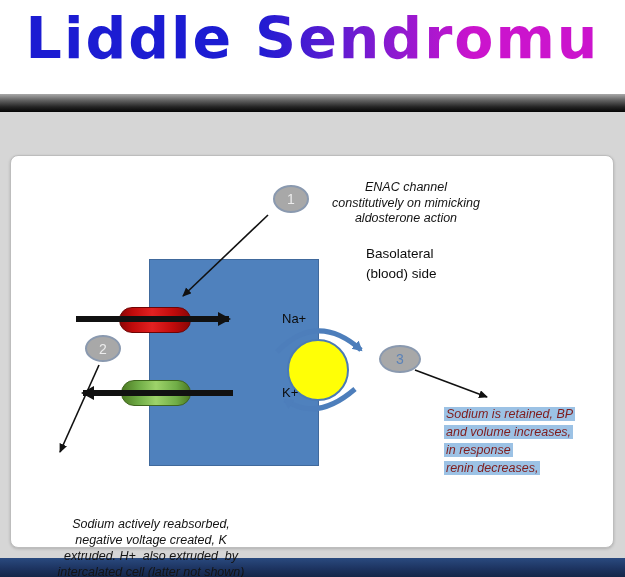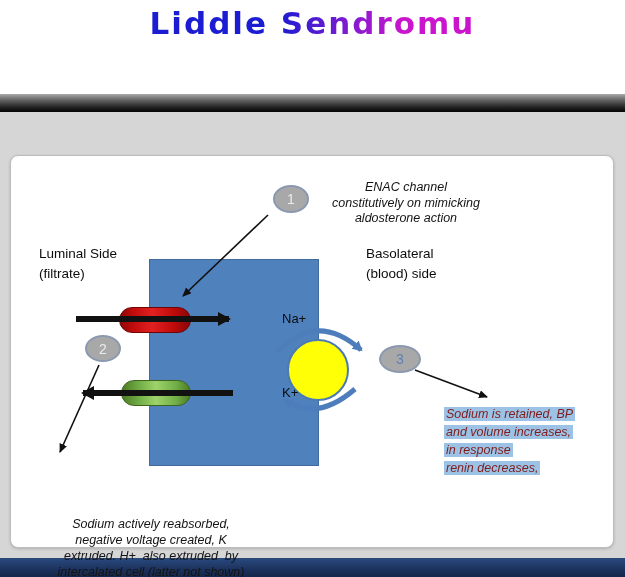--- a/index.html
+++ b/index.html
@@ -6,21 +6,21 @@
   html,body { width:625px; height:577px; }
   body { font-family:"Liberation Sans", sans-serif; background:#ffffff; }
 
   .slide { position:relative; width:625px; height:577px; overflow:hidden; background:#ffffff; }
 
   
   .title-area { position:absolute; top:0; left:0; width:625px; height:94px; background:#ffffff; text-align:center; }
   .slide-title {
     display:inline-block; margin-top:6px;
     font-family:"DejaVu Sans", sans-serif;
-    font-size:31px; font-weight:bold; letter-spacing:2px; line-height:1.15;
+    font-size:57px; font-weight:bold; letter-spacing:2px; line-height:1.15;
     background:linear-gradient(90deg,#1c1cd2 0%,#1c1cd2 40%,#7a1bd1 60%,#cb14cd 78%,#cb14cd 100%);
     -webkit-background-clip:text; background-clip:text; color:transparent;
   }
 
   
   .divider-bar { position:absolute; top:94px; left:0; width:625px; height:18px;
     background:linear-gradient(180deg,#a9a9a9 0%,#6b6b6b 30%,#242424 72%,#050505 100%); }
 
   
   .content-area { position:absolute; top:112px; left:0; width:625px; height:465px; background:#d6d6d6; }
@@ -103,22 +103,20 @@
       <div class="badge badge-1">
         <span>1</span>
       </div>
       <div class="badge badge-2">
         <span>2</span>
       </div>
       <div class="badge badge-3">
         <span>3</span>
       </div>
 
-      <div class="side-label label-luminal">Luminal Side
-(filtrate)</div>
       <div class="side-label label-basolateral">Basolateral
 (blood) side</div>
 
       <div class="ion-label ion-na">Na+</div>
       <div class="ion-label ion-k">K+</div>
 
       <div class="note note-enac">ENAC channel
 constitutively on mimicking
 aldosterone action</div>
       <div class="note note-reabsorb">Sodium actively reabsorbed,

